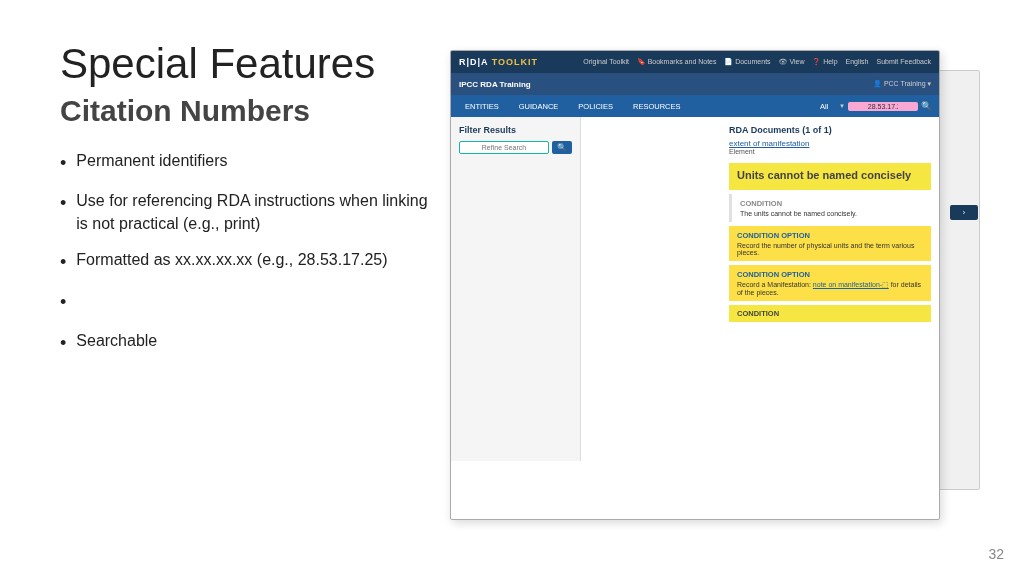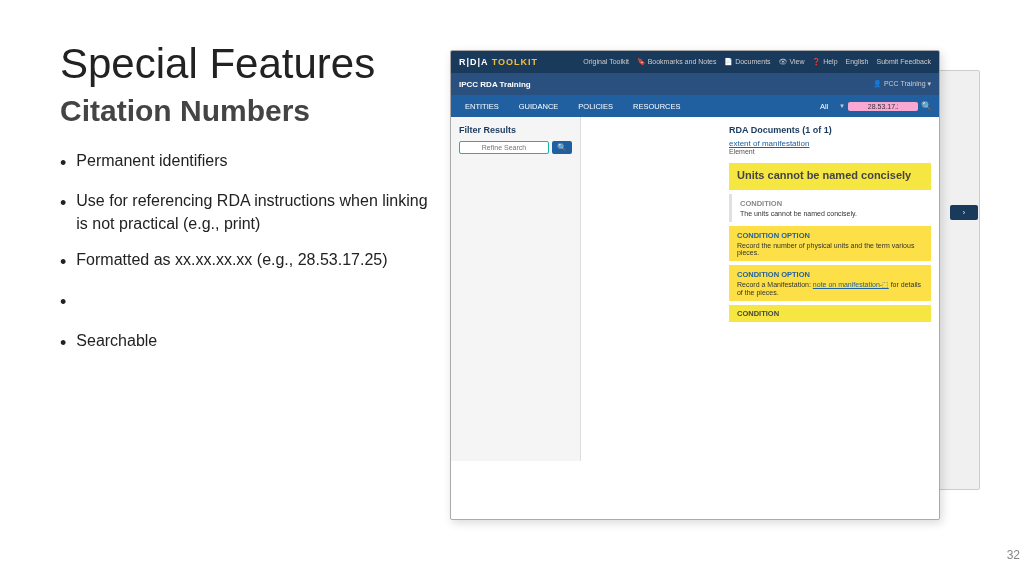--- a/index.html
+++ b/index.html
@@ -348,22 +348,22 @@
       writing-mode: horizontal-tb;
       width: 30px;
       text-align: center;
       border-radius: 2px;
     }
 
     
     .page-number {
       position: absolute;
       bottom: 14px;
-      right: 4px;
-      font-size: 12px;
+      right: 20px;
+      font-size: 14px;
       color: #888;
     }
   </style>
 </head>
 <body>
 
 <div class="slide-container">
 
   <div class="left-column">
     <h1 class="slide-title">Special Features</h1>

